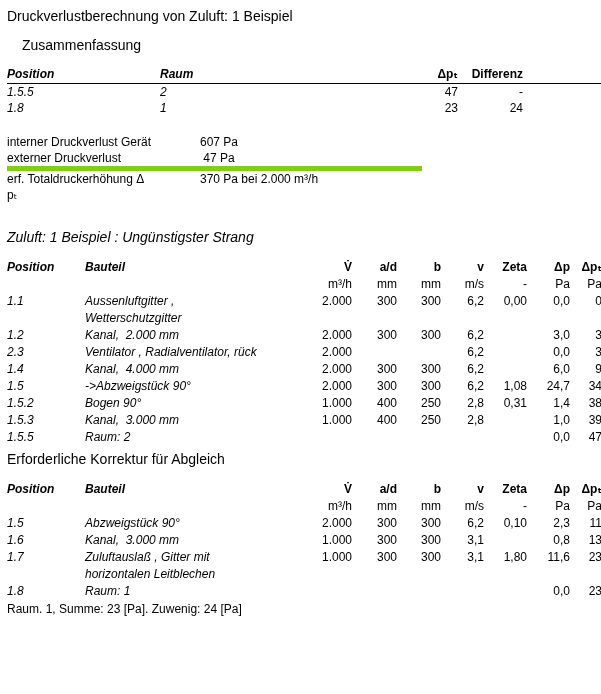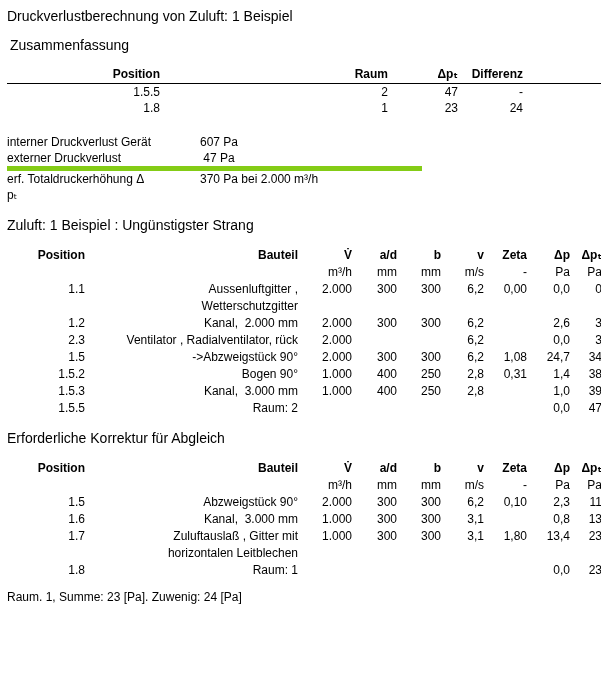--- a/index.html
+++ b/index.html
@@ -4,49 +4,49 @@
 <style>
   html,body { margin:0; padding:0; background:#ffffff; }
   body {
     width:601px; height:694px; overflow:hidden;
     font-family:"Liberation Sans","DejaVu Sans",sans-serif;
     font-size:12px; color:#000000;
   }
   .doc { padding:8px 6px 0 7px; }
 
   .h-title { font-size:14px; font-weight:400; margin:0 0 0 0; line-height:16px; }
-  .h-sub   { font-size:14px; font-weight:400; margin:13px 0 0 3px; line-height:16px; }
+  .h-sub   { font-size:14px; font-weight:400; margin:13px 0 0 15px; line-height:16px; }
   .h-sec   { font-size:14px; font-weight:400; line-height:16px; }
 
   table { border-collapse:collapse; table-layout:fixed; }
   td, th { padding:0; vertical-align:top; font-weight:400; }
   th { text-align:left; }
   .r { text-align:right; }
-  .l { text-align:right; }
+  .l { text-align:left;font-style:italic; }
   .pre { white-space:pre-wrap; }
 
   
   .summary { width:595px; margin-top:12px; }
   .summary thead th { line-height:18px; border-bottom:1px solid #000; font-weight:700; }
   .summary tbody td { line-height:16px; }
 
   
   .info { width:415px; margin-top:18px; }
   .info td { line-height:16px;margin-left:12px; }
   .info .rule td { border-bottom:5px solid #84cc16; }
 
   
-  .sec-strand { margin-top:14px; }
-  .sec-korrektur { margin-top:13px; }
+  .sec-strand { margin-top:26px;font-style:italic; }
+  .sec-korrektur { margin-top:5px; }
   .flow { width:595px; margin-top:14px; }
   .flow thead th { line-height:17px; }
   .flow thead .hdr th { font-weight:700; }
   .flow tbody td { line-height:17px; }
 
-  .footer { margin-top:10px; line-height:16px; }
+  .footer { margin-top:1px; line-height:16px; }
 </style>
 </head>
 <body>
 
 <div class="doc">
 
   <div class="h-title">Druckverlustberechnung von Zuluft: 1 Beispiel</div>
   <div class="h-sub">Zusammenfassung</div>
 
   <table class="summary">
@@ -162,36 +162,47 @@
         </tr>
 
         <tr>
           <td class="l">1.2</td>
           <td class="l pre">Kanal,  2.000 mm</td>
           <td class="r">2.000</td>
           <td class="r">300</td>
           <td class="r">300</td>
           <td class="r">6,2</td>
           <td class="r"></td>
-          <td class="r">2,6</td>
+          <td class="r">3,0</td>
           <td class="r">3</td>
         </tr>
 
         <tr>
           <td class="l">2.3</td>
           <td class="l pre">Ventilator , Radialventilator, rück</td>
           <td class="r">2.000</td>
           <td class="r"></td>
           <td class="r"></td>
           <td class="r">6,2</td>
           <td class="r"></td>
           <td class="r">0,0</td>
           <td class="r">3</td>
         </tr>
 
+        <tr>
+          <td class="l">1.4</td>
+          <td class="l pre">Kanal,  4.000 mm</td>
+          <td class="r">2.000</td>
+          <td class="r">300</td>
+          <td class="r">300</td>
+          <td class="r">6,2</td>
+          <td class="r"></td>
+          <td class="r">6,0</td>
+          <td class="r">9</td>
+        </tr>
 
         <tr>
           <td class="l">1.5</td>
           <td class="l pre">-&gt;Abzweigstück 90°</td>
           <td class="r">2.000</td>
           <td class="r">300</td>
           <td class="r">300</td>
           <td class="r">6,2</td>
           <td class="r">1,08</td>
           <td class="r">24,7</td>
@@ -304,21 +315,21 @@
 
         <tr>
           <td class="l">1.7</td>
           <td class="l pre">Zuluftauslaß , Gitter mit
 horizontalen Leitblechen</td>
           <td class="r">1.000</td>
           <td class="r">300</td>
           <td class="r">300</td>
           <td class="r">3,1</td>
           <td class="r">1,80</td>
-          <td class="r">13,4</td>
+          <td class="r">11,6</td>
           <td class="r">23</td>
         </tr>
 
         <tr>
           <td class="l">1.8</td>
           <td class="l pre">Raum: 1</td>
           <td class="r"></td>
           <td class="r"></td>
           <td class="r"></td>
           <td class="r"></td>

